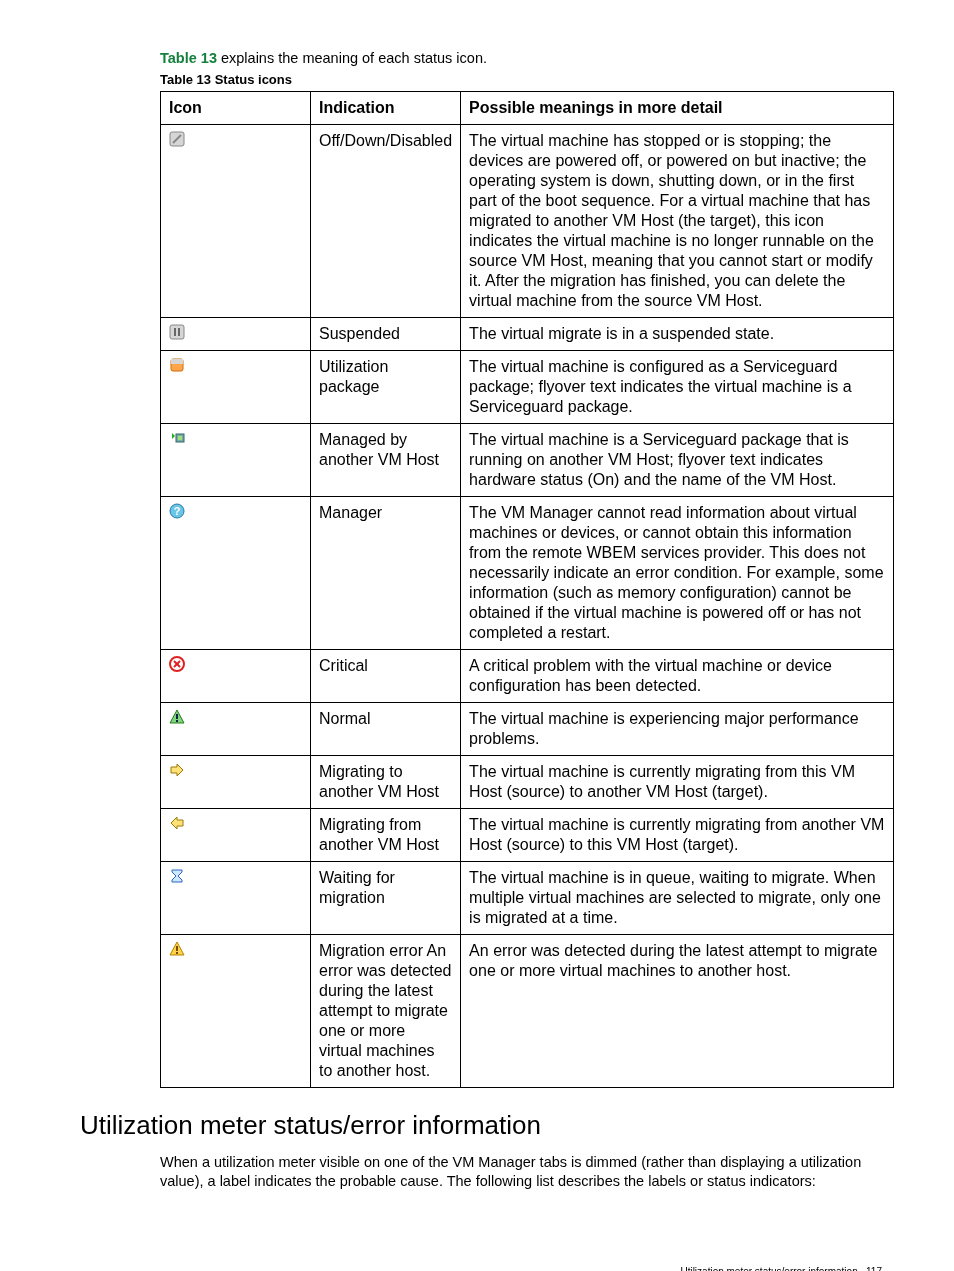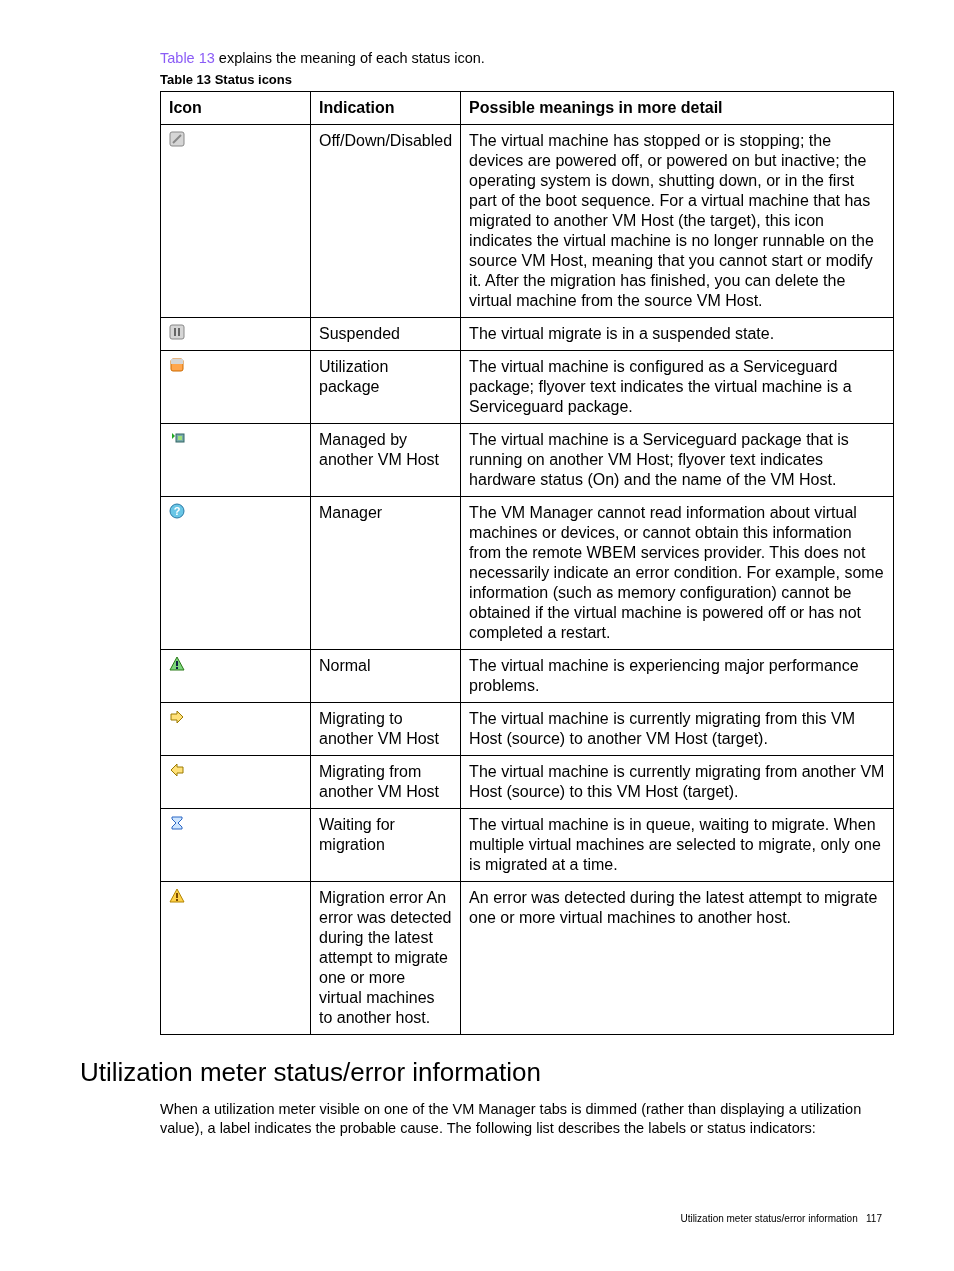--- a/index.html
+++ b/index.html
@@ -5,21 +5,21 @@
   body {
     font-family: Arial, Helvetica, sans-serif;
     font-size: 14px;
     color: #000;
     background: #fff;
     margin: 0;
     padding: 50px 60px 40px 80px;
     width: 954px;
     box-sizing: border-box;
   }
-  .intro-link { color: #8b5cf6; }
+  .intro-link { color: #15803d; font-weight: bold; }
   .intro { margin: 0 0 6px 80px; font-size: 14.5px; }
   .table-caption { font-weight: bold; margin: 6px 0 4px 80px; font-size: 13px;}
   table.status {
     border-collapse: collapse;
     width: calc(100% - 80px);
     margin-left: 80px;
     font-size: 16px;
   }
   table.status th, table.status td {
     border: 1px solid #000;
@@ -166,20 +166,29 @@
           <svg width="16" height="16">
             <use href="#ic-unknown"></use>
           </svg>
         </td>
         <td>Manager</td>
         <td>The VM Manager cannot read information about virtual machines or devices, or cannot obtain this information from the remote WBEM services provider. This does not necessarily indicate an error condition. For example, some information (such as memory configuration) cannot be obtained if the virtual machine is powered off or has not completed a restart.</td>
       </tr>
       <tr>
         <td class="icon-cell">
           <svg width="16" height="16">
+            <use href="#ic-critical"></use>
+          </svg>
+        </td>
+        <td>Critical</td>
+        <td>A critical problem with the virtual machine or device configuration has been detected.</td>
+      </tr>
+      <tr>
+        <td class="icon-cell">
+          <svg width="16" height="16">
             <use href="#ic-major"></use>
           </svg>
         </td>
         <td>Normal</td>
         <td>The virtual machine is experiencing major performance problems.</td>
       </tr>
       <tr>
         <td class="icon-cell">
           <svg width="16" height="16">
             <use href="#ic-migrating-to"></use>

